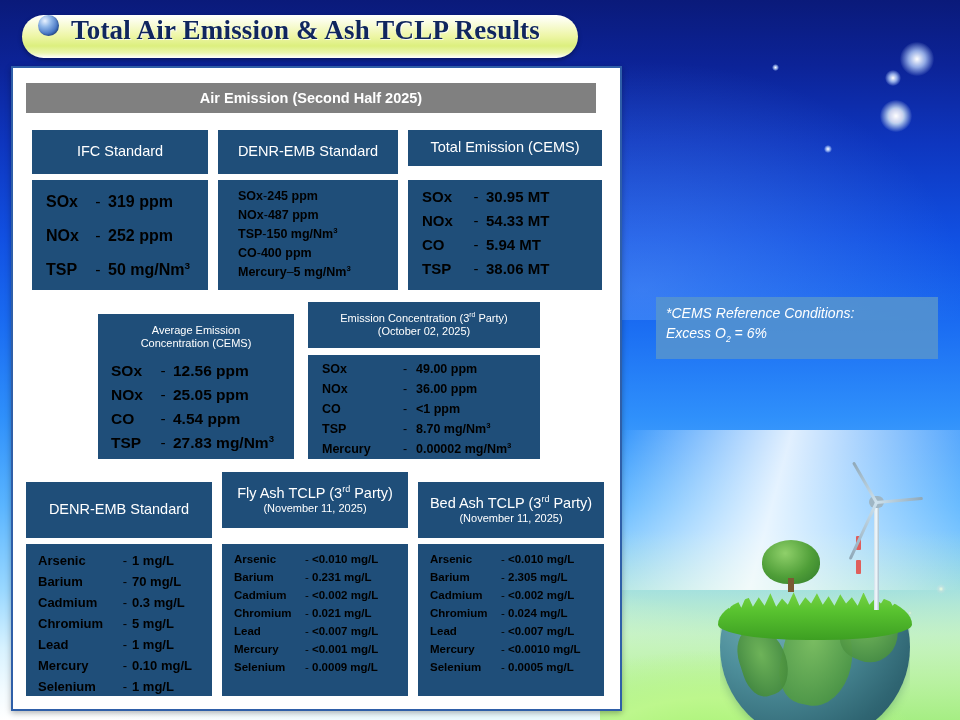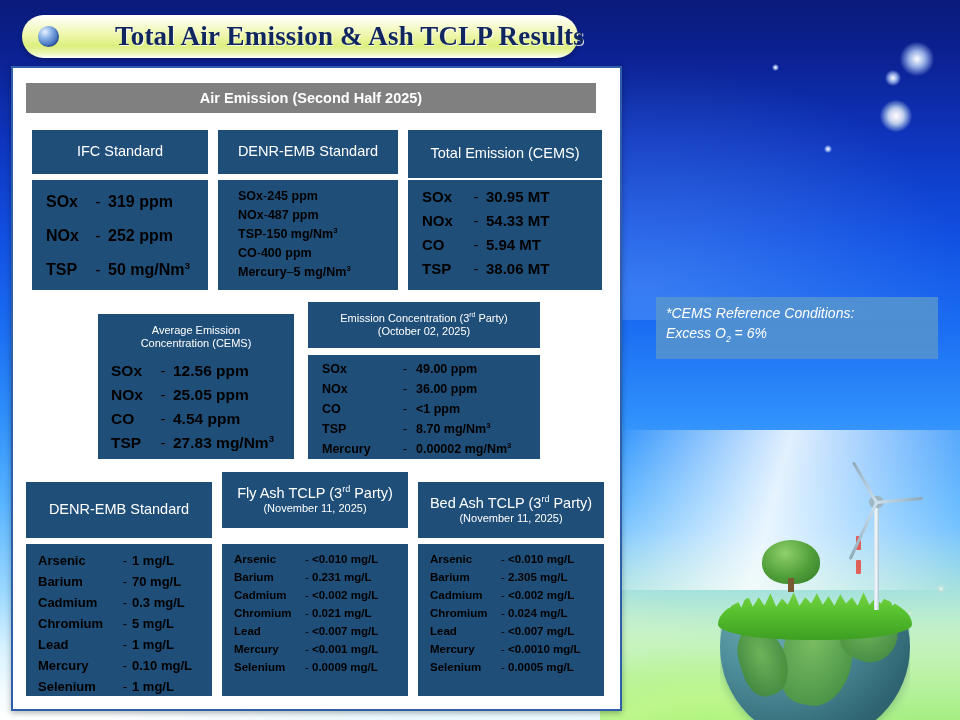--- a/index.html
+++ b/index.html
@@ -74,21 +74,21 @@
   #earthart .mark{position:absolute;left:14px;width:5px;height:14px;background:#e2504a;border-radius:1px;opacity:.9;}
   #earthart .m1{top:76px;}
   #earthart .m2{top:100px;}
 
   
   #title-bar{
     position:absolute;left:22px;top:15px;width:556px;height:43px;
     border-radius:22px;
     background:linear-gradient(to bottom,#ffffff 0%,#fbfde7 14%,#eef6a8 48%,#dcef7e 72%,#eaf6ae 88%,#ffffff 100%);
     box-shadow:0 2px 4px rgba(0,0,0,.35);
-    display:flex;align-items:center;gap:44px;
+    display:flex;
   }
   #title-bar .bullet{
     width:21px;height:21px;border-radius:50%;margin-left:16px;flex:0 0 auto;
     background:radial-gradient(circle at 33% 28%, #eaf2ff 0%, #8fb6e8 30%, #3f6fc0 68%, #26447f 100%);
     box-shadow:inset -1px -1px 2px rgba(0,0,0,.25);
   }
   #title-bar .ttl{
     margin-left:12px;
     font-family:"Liberation Serif",serif;font-weight:bold;font-size:27px;
     color:#10265e;letter-spacing:.2px;white-space:nowrap;
@@ -226,21 +226,21 @@
 <div id="panel"></div>
 
 <div class="gray-header" style="left:26px;top:83px;width:570px;height:30px;">Air Emission (Second Half 2025)</div>
 
 <div class="bluebox hdr" style="left:32px;top:130px;width:176px;height:44px;">
   <span class="h1">IFC Standard</span>
 </div>
 <div class="bluebox hdr" style="left:218px;top:130px;width:180px;height:44px;">
   <span class="h1">DENR-EMB Standard</span>
 </div>
-<div class="bluebox hdr" style="left:408px;top:130px;width:194px;height:48px;">
+<div class="bluebox hdr" style="left:408px;top:130px;width:194px;height:36px;">
   <span class="h1">Total Emission (CEMS)</span>
 </div>
 
 <div class="bluebox" style="left:32px;top:180px;width:176px;height:110px;"></div>
 <div class="bluebox" style="left:218px;top:180px;width:180px;height:110px;"></div>
 <div class="bluebox" style="left:408px;top:180px;width:194px;height:110px;"></div>
 
 <div class="rows" id="ifc-rows">
     <div class="row">
       <span class="lbl">SOx</span>

